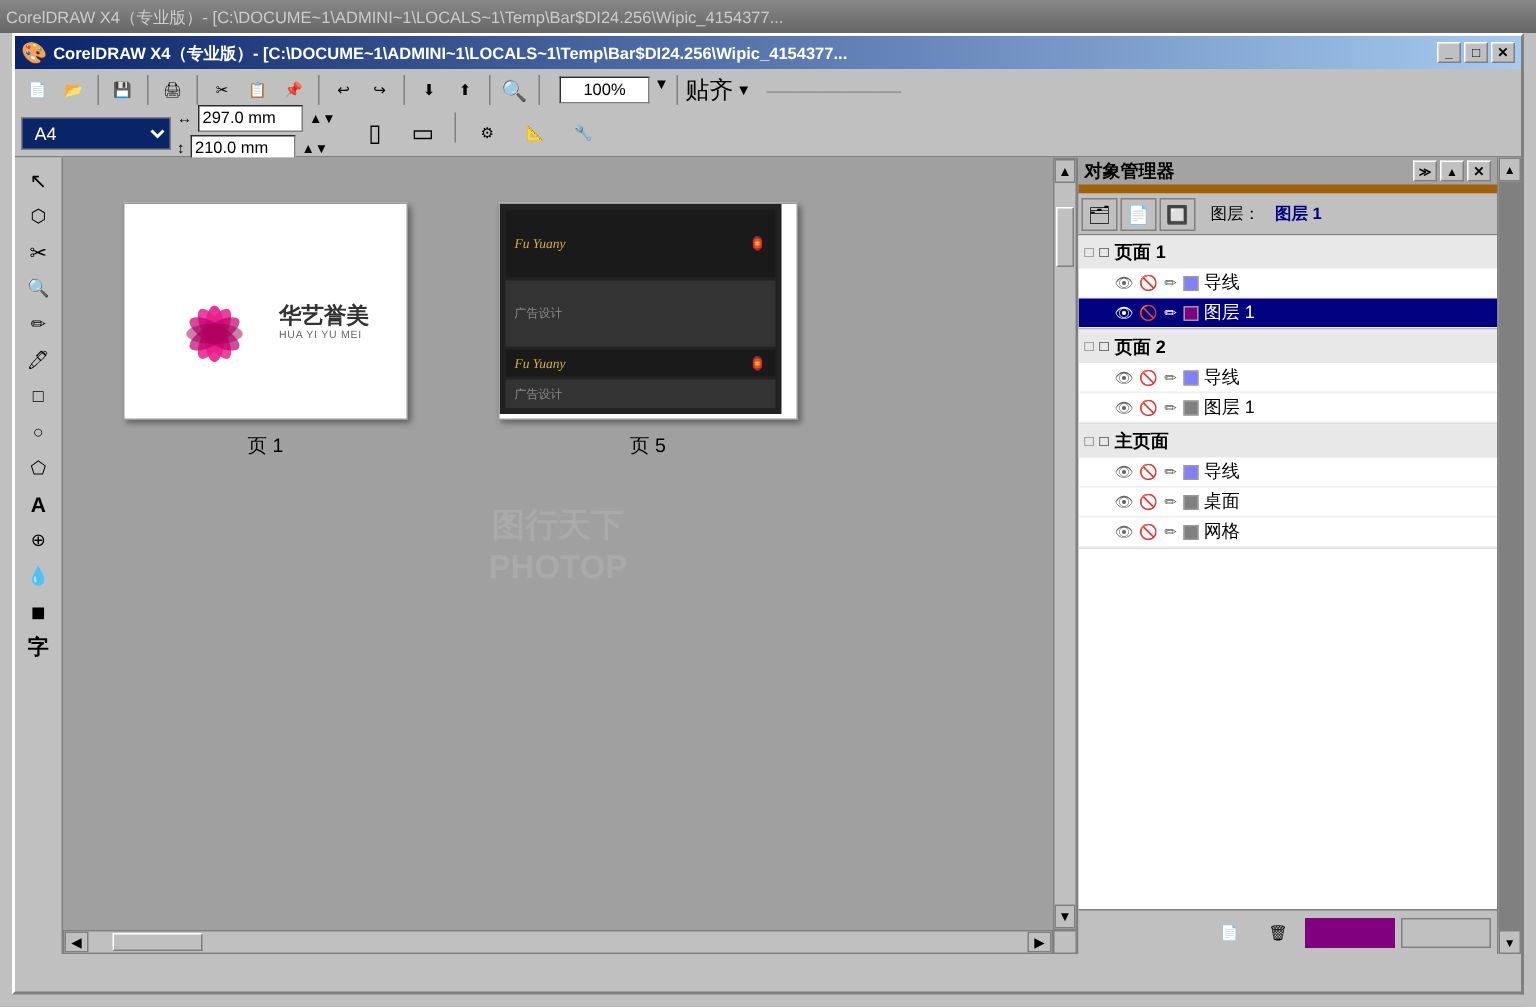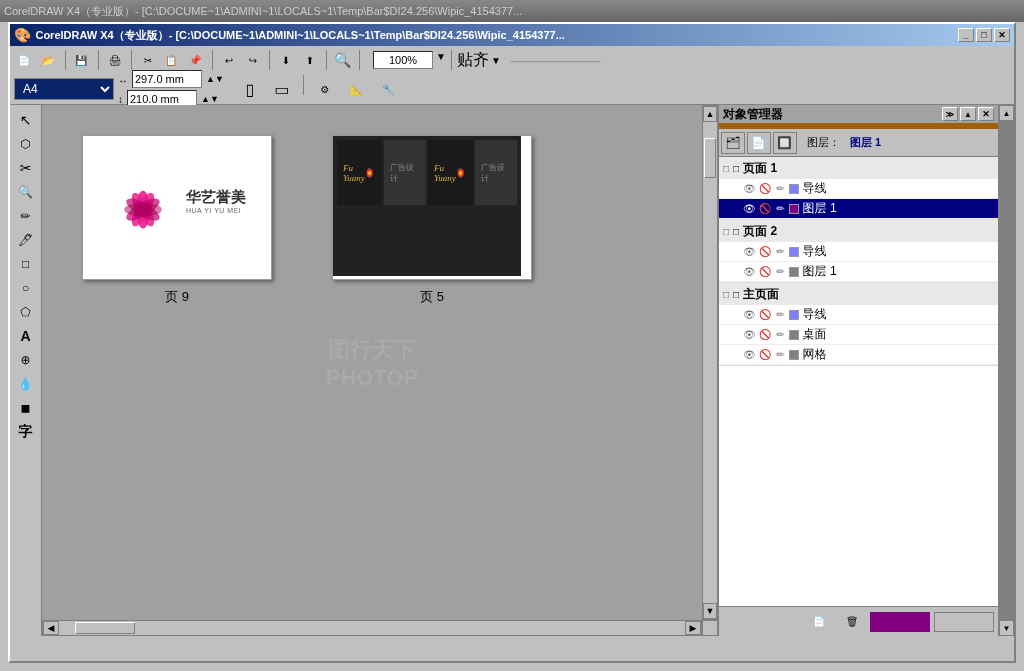--- a/index.html
+++ b/index.html
@@ -294,21 +294,21 @@
       color: #666;
       letter-spacing: 1px;
     }
 
     
     .page2-content {
       width: 188px;
       height: 140px;
       background: #222;
       display: grid;
-      grid-template-columns: 1fr 1fr 1fr 1fr;
+      grid-template-columns: 1fr;
       grid-template-rows: 1fr 1fr;
       gap: 2px;
       padding: 4px;
     }
 
     .card-cell {
       background: #1a1a1a;
       display: flex;
       align-items: center;
       justify-content: space-between;
@@ -598,41 +598,41 @@
       </div>
 
       <div class="canvas-area">
         <div class="canvas-scroll-area">
 
           <div class="watermark">图行天下<br>PHOTOP</div>
 
           <div class="pages-container">
 
             <div class="page-thumb">
-              <div class="page-canvas" style="width:190px;height:145px;padding:8px;display:flex;align-items:flex-end;justify-content:center;">
+              <div class="page-canvas" style="width:190px;height:145px;padding:8px;display:flex;align-items:flex-start;justify-content:center;">
                 <div class="page1-content">
                   <div class="logo-flower">
 
                     <svg class="flower-svg" viewBox="0 0 80 70">
 
                       <ellipse cx="40" cy="45" rx="8" ry="22" fill="#e91e8c" opacity="0.9"></ellipse>
                       <ellipse cx="40" cy="45" rx="8" ry="22" fill="#e91e8c" transform="rotate(30,40,45)" opacity="0.85"></ellipse>
                       <ellipse cx="40" cy="45" rx="8" ry="22" fill="#e91e8c" transform="rotate(-30,40,45)" opacity="0.85"></ellipse>
                       <ellipse cx="40" cy="45" rx="8" ry="22" fill="#c0006e" transform="rotate(60,40,45)" opacity="0.7"></ellipse>
                       <ellipse cx="40" cy="45" rx="8" ry="22" fill="#c0006e" transform="rotate(-60,40,45)" opacity="0.7"></ellipse>
                       <ellipse cx="40" cy="45" rx="8" ry="22" fill="#a00050" transform="rotate(90,40,45)" opacity="0.5"></ellipse>
                     </svg>
                     <div class="logo-text-group">
                       <span class="logo-text-cn" style="color:#333;font-size:15px;font-family:SimSun,serif;">华艺誉美</span>
                       <span class="logo-text-en" style="color:#666;font-size:7px;letter-spacing:0.5px;">HUA YI YU MEI</span>
                     </div>
                   </div>
                 </div>
               </div>
-              <span class="page-label">页 9</span>
+              <span class="page-label">页 1</span>
             </div>
 
             <div class="page-thumb">
               <div class="page-canvas" style="width:200px;height:145px;padding:0;overflow:hidden;">
                 <div class="page2-content">
 
                   <div class="card-cell">
                     <span style="color:#d4af37;font-size:9px;font-style:italic;font-family:serif;">Fu Yuany</span>
                     <span style="color:#c00;font-size:9px;">🏮</span>
                   </div>

